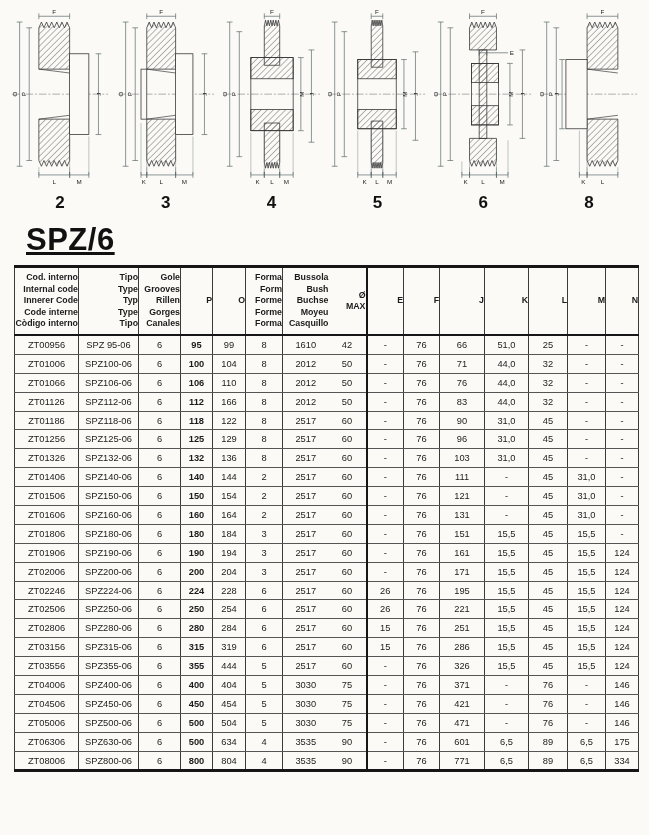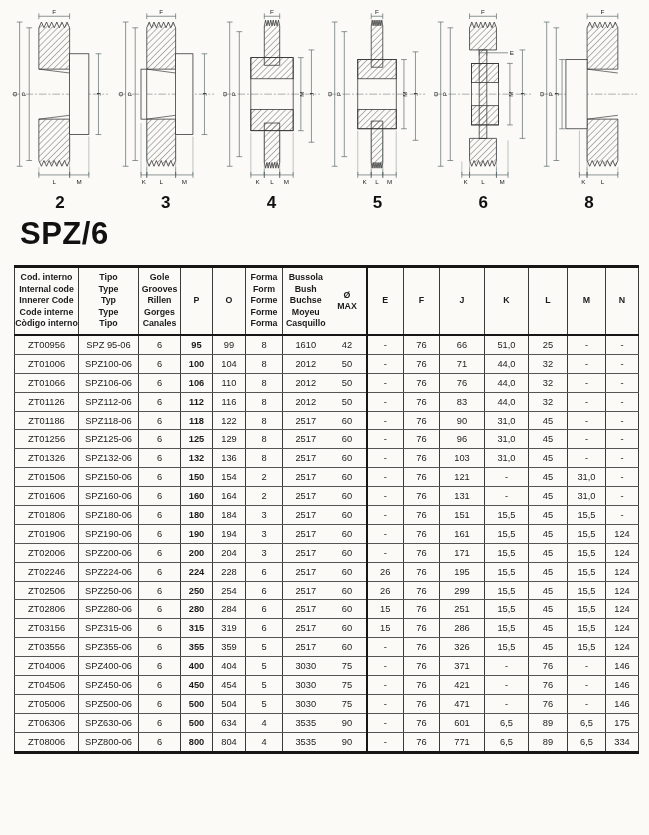--- a/index.html
+++ b/index.html
@@ -13,38 +13,39 @@
   
   .diagrams{
     position:absolute;top:4px;left:8px;width:633px;height:212px;
     display:flex;justify-content:space-between;align-items:flex-start;
   }
   .fig{display:flex;flex-direction:column;align-items:center;width:104px;}
   .fig svg{display:block;}
   .fig .num{font-weight:bold;font-size:17px;margin-top:1px;color:#111;}
   
   h1.title{
-    position:absolute;top:212px;left:16px;margin:4px;
-    font-size:31px;font-weight:bold;color:#111;letter-spacing:0.5px;
+    position:absolute;top:212px;left:16px;margin:10px;
+    font-size:31px;font-weight:bold;color:#111;letter-spacing:0.5px;text-decoration:underline;
   }
   
   table.spz{
     position:absolute;top:265px;left:14px;width:624px;
     border-collapse:collapse;table-layout:fixed;
     border-top:3px solid #161616;border-bottom:3px solid #161616;
     border-left:1.5px solid #2c2c2c;border-right:1.5px solid #2c2c2c;
   }
   table.spz th,table.spz td{
     border-left:1px solid #3a3a3a;border-right:1px solid #3a3a3a;
     text-align:center;vertical-align:middle;padding:0;overflow:hidden;
   }
   table.spz thead th{
     font-size:8.8px;font-weight:bold;line-height:1.3;
     white-space:pre-line;height:66px;
     border-bottom:2.5px solid #161616;
+    text-align:right;
   }
   table.spz tbody td{
     font-size:9.3px;height:17.9px;
     border-top:1px solid #555;border-bottom:1px solid #555;
   }
   table.spz tbody td:nth-child(4){font-weight:bold;}
   
   table.spz th:nth-child(8),table.spz td:nth-child(8){border-left:none;}
   table.spz th:nth-child(7),table.spz td:nth-child(7){border-right:none;}
   
@@ -475,21 +476,21 @@
           <td>44,0</td>
           <td>32</td>
           <td>-</td>
           <td>-</td>
         </tr>
         <tr>
           <td>ZT01126</td>
           <td>SPZ112-06</td>
           <td>6</td>
           <td>112</td>
-          <td>116</td>
+          <td>166</td>
           <td>8</td>
           <td>2012</td>
           <td>50</td>
           <td>-</td>
           <td>76</td>
           <td>83</td>
           <td>44,0</td>
           <td>32</td>
           <td>-</td>
           <td>-</td>
@@ -539,20 +540,37 @@
           <td>60</td>
           <td>-</td>
           <td>76</td>
           <td>103</td>
           <td>31,0</td>
           <td>45</td>
           <td>-</td>
           <td>-</td>
         </tr>
         <tr>
+          <td>ZT01406</td>
+          <td>SPZ140-06</td>
+          <td>6</td>
+          <td>140</td>
+          <td>144</td>
+          <td>2</td>
+          <td>2517</td>
+          <td>60</td>
+          <td>-</td>
+          <td>76</td>
+          <td>111</td>
+          <td>-</td>
+          <td>45</td>
+          <td>31,0</td>
+          <td>-</td>
+        </tr>
+        <tr>
           <td>ZT01506</td>
           <td>SPZ150-06</td>
           <td>6</td>
           <td>150</td>
           <td>154</td>
           <td>2</td>
           <td>2517</td>
           <td>60</td>
           <td>-</td>
           <td>76</td>
@@ -651,21 +669,21 @@
           <td>ZT02506</td>
           <td>SPZ250-06</td>
           <td>6</td>
           <td>250</td>
           <td>254</td>
           <td>6</td>
           <td>2517</td>
           <td>60</td>
           <td>26</td>
           <td>76</td>
-          <td>299</td>
+          <td>221</td>
           <td>15,5</td>
           <td>45</td>
           <td>15,5</td>
           <td>124</td>
         </tr>
         <tr>
           <td>ZT02806</td>
           <td>SPZ280-06</td>
           <td>6</td>
           <td>280</td>
@@ -696,21 +714,21 @@
           <td>15,5</td>
           <td>45</td>
           <td>15,5</td>
           <td>124</td>
         </tr>
         <tr>
           <td>ZT03556</td>
           <td>SPZ355-06</td>
           <td>6</td>
           <td>355</td>
-          <td>359</td>
+          <td>444</td>
           <td>5</td>
           <td>2517</td>
           <td>60</td>
           <td>-</td>
           <td>76</td>
           <td>326</td>
           <td>15,5</td>
           <td>45</td>
           <td>15,5</td>
           <td>124</td>

